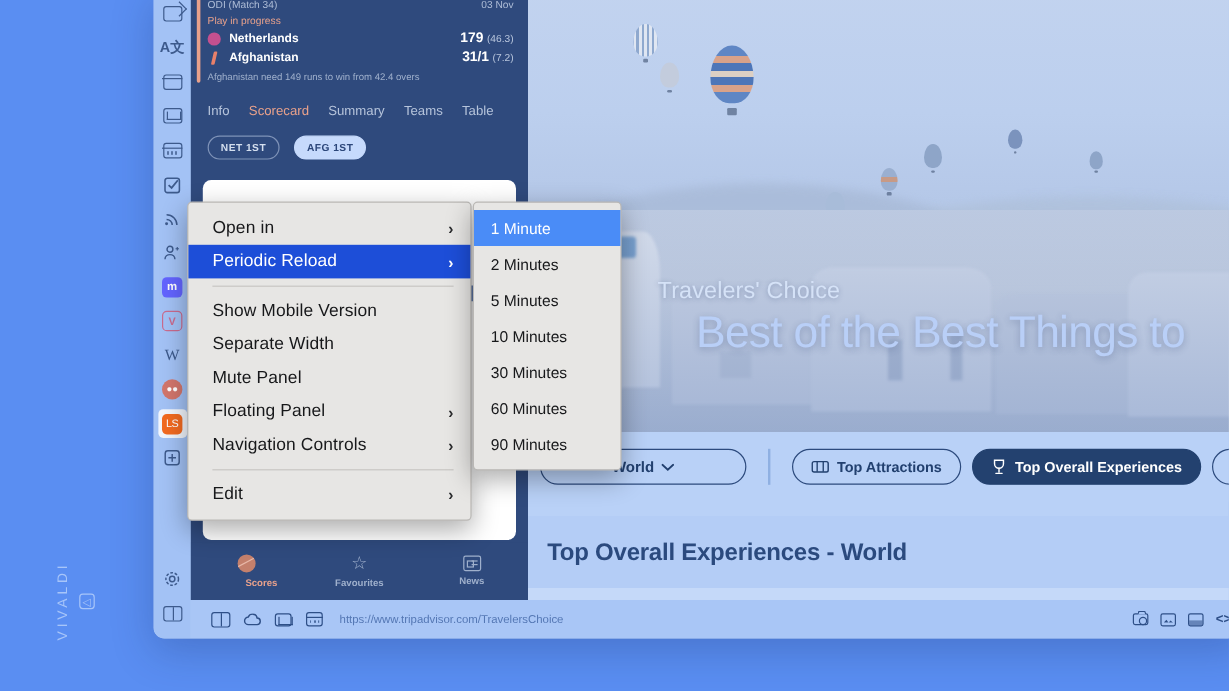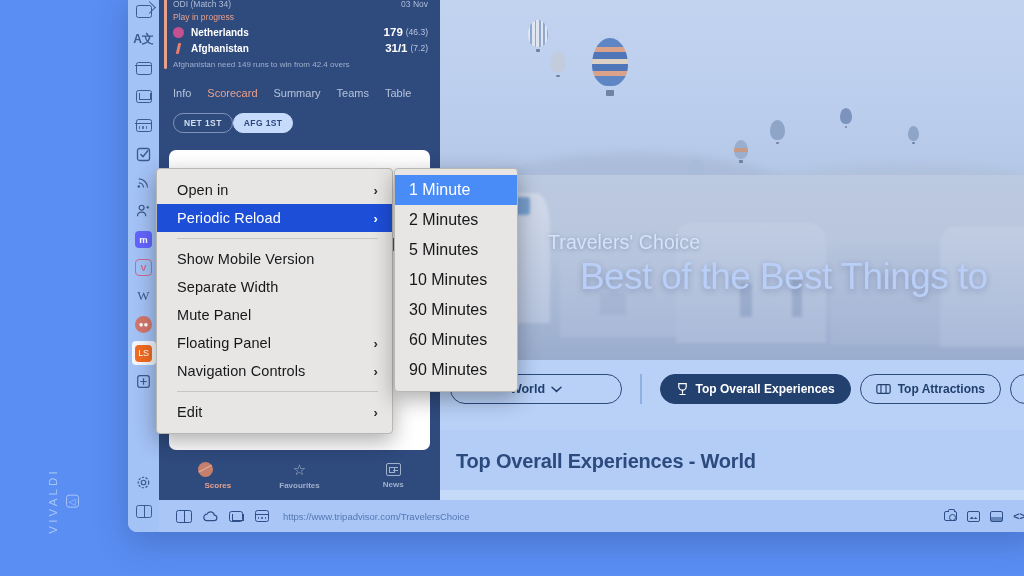--- a/index.html
+++ b/index.html
@@ -85,21 +85,21 @@
     background:#e8806a; transform: skewX(-13deg); border-radius:1px; }
   .sc-name { font-size:10px; font-weight:700; flex:1 1 auto; }
   .sc-score { font-size:11.5px; font-weight:700; }
   .sc-ov { font-size:8.5px; color:#b8c6dd; margin-left:3px; font-weight:400; }
   .sc-note { font-size:8px; color:#9fb0cc; margin-top:6px; }
 
   .panel-tabs { display:flex; gap:16px; padding:10px 14px 10px 14px; font-size:11px; }
   .panel-tabs .pt { color:#b6c4db; }
   .panel-tabs .pt.sel { color:#e8a18b; }
 
-  .innings-pills { display:flex; gap:0; padding:4px 14px 10px 14px; }
+  .innings-pills { display:flex; gap:12px; padding:4px 14px 10px 14px; }
   .ipill { font-size:8.5px; font-weight:700; letter-spacing:.4px; padding:4px 10px;
     border-radius:20px; border:1px solid #7f93b8; color:#d4dfef; }
   .ipill.on { background:#c6dafc; color:#2c477a; border-color:#c6dafc; }
 
   .panel-body { position:absolute; left:0; right:0; top:160px; bottom:48px; padding:0 10px; }
   .batcard { background:#fff; border-radius:7px; height:300px; }
 
   .green-chip { position:absolute; right:12px; top:262px; width:30px; height:30px;
     background:#7fbd9c; border-radius:5px; color:#fff; font-size:15px;
     display:flex; align-items:center; justify-content:center; }
@@ -188,21 +188,21 @@
   .mi.sel { background:#1d4ed8; color:#ffffff; }
   .mi.sel .arw { color:#ffffff; }
   .msep { height:1px; background:#c8c6c3; margin:6px 14px 6px 20px; }
 
   .submenu {
     position:absolute; left:394px; top:168px; width:124px; background:#e7e6e4;
     border:1px solid #b9b7b4; border-radius:4px; padding:6px 0;
     box-shadow:0 7px 22px rgba(0,0,0,.33); z-index:51;
   }
   .smi { height:29px; display:flex; align-items:center; padding:15px 14px;
-    font-size:16px; color:#17181a; }
+    font-size:13px; color:#17181a; }
   .smi.sel { background:#4a8cf7; color:#ffffff; }
 </style>
 </head>
 <body>
 
 <div id="root">
 
   <div class="vivaldi-mark">
     <span>VIVALDI</span>
     <span class="vlogo">
@@ -399,34 +399,34 @@
 
       <div class="filterbar">
         <div class="world-pill">
           <span>World</span>
           <svg width="11" height="7" viewBox="0 0 11 7">
             <path d="M1 1.3 L5.5 5.4 L10 1.3" fill="none" stroke="#22406f" stroke-width="1.5" stroke-linecap="round"></path>
           </svg>
         </div>
         <div class="fb-div"></div>
 
+        <div class="chip">
+          <svg width="15" height="12" viewBox="0 0 16 12">
+            <rect x="0.9" y="1.4" width="14.2" height="9.2" rx="1.6" fill="none" stroke="#22406f" stroke-width="1.3"></rect>
+            <path d="M5.3 1.6v8.8M10.7 1.6v8.8" stroke="#22406f" stroke-width="1.2"></path>
+          </svg>
+          <span>Top Attractions</span>
+        </div>
+
         <div class="chip on">
           <svg width="13" height="14" viewBox="0 0 14 15">
             <path d="M3 1.6h8v3.2a4 4 0 0 1-8 0z" fill="none" stroke="#fff" stroke-width="1.3"></path>
             <path d="M7 8.8v3.4M4.2 13.4h5.6" fill="none" stroke="#fff" stroke-width="1.3" stroke-linecap="round"></path>
           </svg>
           <span>Top Overall Experiences</span>
-        </div>
-
-        <div class="chip">
-          <svg width="15" height="12" viewBox="0 0 16 12">
-            <rect x="0.9" y="1.4" width="14.2" height="9.2" rx="1.6" fill="none" stroke="#22406f" stroke-width="1.3"></rect>
-            <path d="M5.3 1.6v8.8M10.7 1.6v8.8" stroke="#22406f" stroke-width="1.2"></path>
-          </svg>
-          <span>Top Attractions</span>
         </div>
 
         <div class="chip">
           
           
         </div>
       </div>
 
       <div class="section-h">
         <span class="ttl">Top Overall Experiences - World</span>

